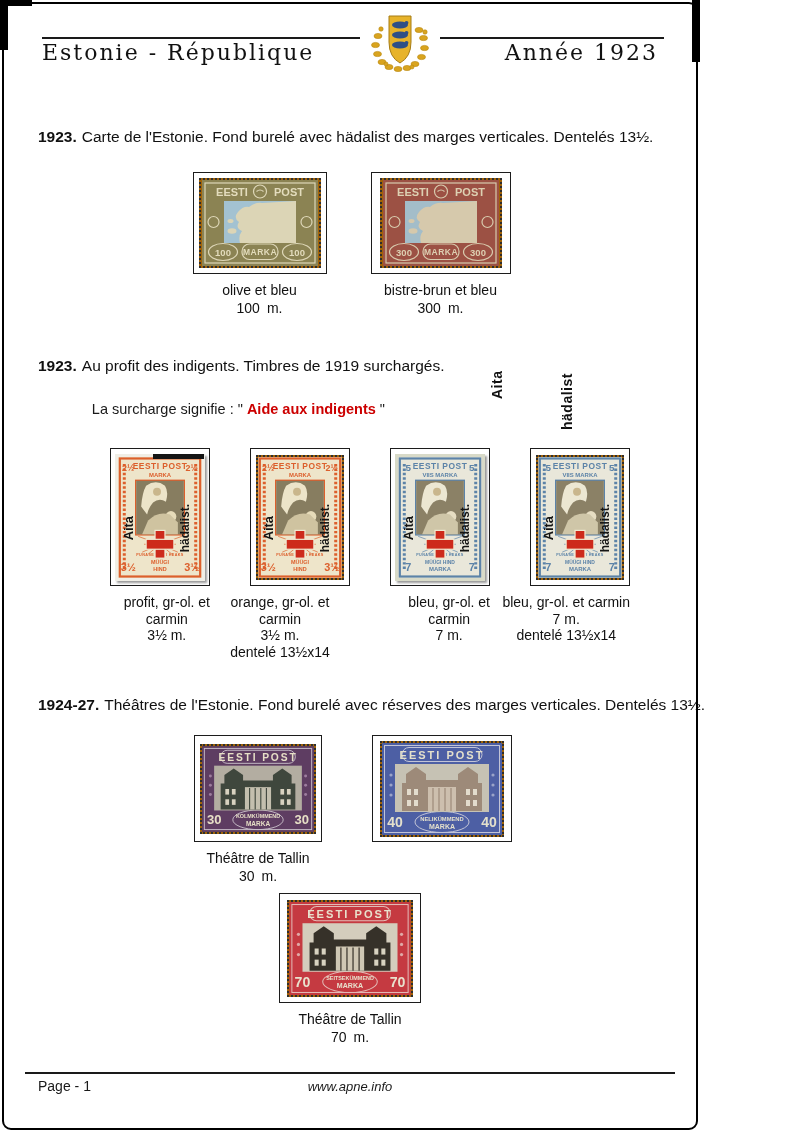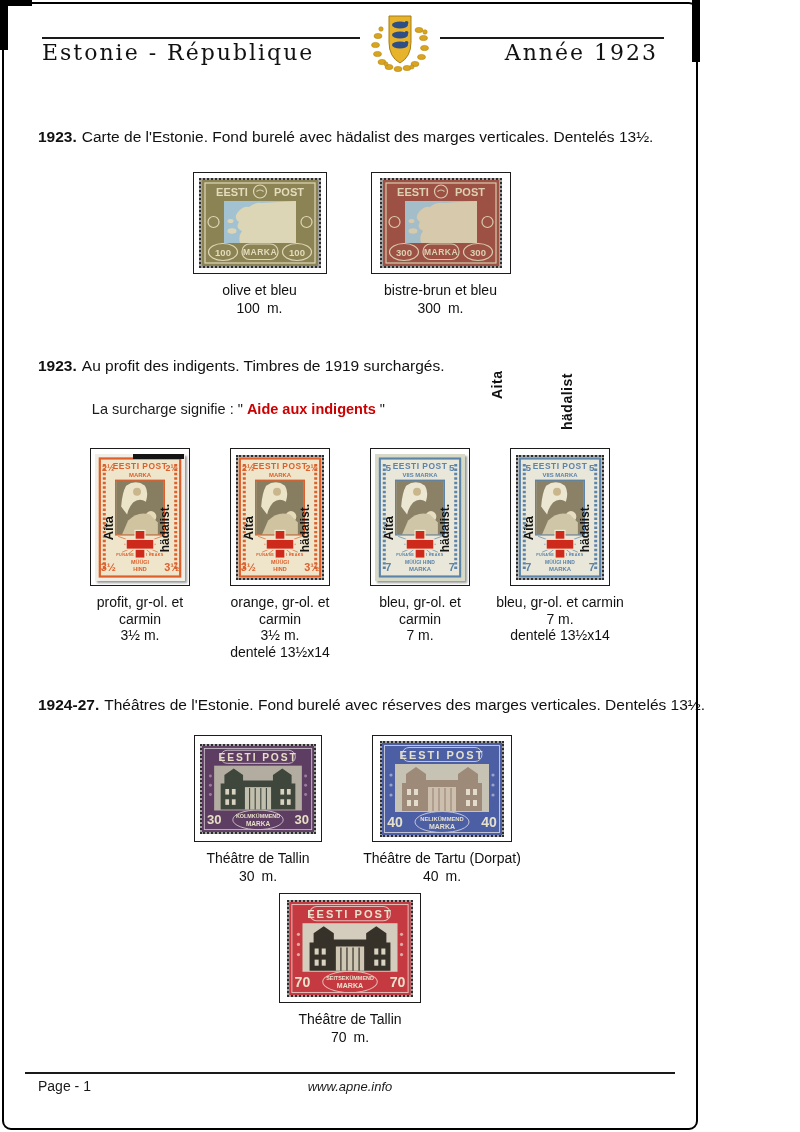--- a/index.html
+++ b/index.html
@@ -29,26 +29,26 @@
 
   .vword { position:absolute; font-weight:bold; font-size:14px; letter-spacing:0.5px; color:#111;
            transform:rotate(-90deg); transform-origin:left top; white-space:nowrap; }
   .vw1 { left:489px; top:399px; }
   .vw2 { left:559px; top:430px; }
 
   
   .row { position:absolute; left:0; right:0; display:flex; justify-content:center; align-items:flex-start; }
   .row1 { top:172px; } .row2 { top:448px; } .row3 { top:735px; } .row4 { top:893px; }
   .fig { display:flex; flex-direction:column; align-items:center; }
-  .fig.w181 { width:181px; } .fig.w140 { width:140px; } .fig.w184 { width:184px; }
+  .fig.w181 { width:181px; } .fig.w140 { width:140px;align-items:flex-end; } .fig.w184 { width:184px; }
   .stampbox { background:#fff; border:1px solid #1c1c1c; display:flex; align-items:center; justify-content:center; position:relative; }
   .bx-map1 { width:134px; height:102px; } .bx-map2 { width:140px; height:102px; }
   .bx-rc { width:100px; height:138px; }
   .bx-th1 { width:128px; height:107px; } .bx-th2 { width:140px; height:107px; } .bx-th3 { width:142px; height:110px; }
-  .perf { border:2px dotted #2e2e2e; background:#a3a3a3; line-height:0; }
+  .perf { border:2px dotted #2e2e2e; background:#a16207; line-height:0; }
   .photo { padding:3px; line-height:0; box-shadow:1.5px 1.5px 2px rgba(0,0,0,.4); }
   .photo.lt { background:#f0eee6; } .photo.gn { background:#d8dac8; }
   .artifact-bar { position:absolute; top:5px; right:5px; width:52%; height:5px; background:#141414; }
   .cap { margin-top:8px; text-align:center; font-size:14px; line-height:16.5px; color:#111; }
   .row1 .cap, .row3 .cap, .row4 .cap { line-height:17.5px; }
   svg { display:block; }
   svg text { font-family:"Liberation Sans","DejaVu Sans",sans-serif; }
 
   
   .foot-rule { position:absolute; left:25px; right:25px; top:1072px; border-top:2px solid #1a1a1a; }
@@ -524,24 +524,20 @@
             <g fill="#e4e0cc" font-weight="bold" text-anchor="middle">
               <text x="60" y="15.5" font-size="11" letter-spacing="2">EESTI POST</text>
               <text x="13" y="84" font-size="14">40</text>
               <text x="107" y="84" font-size="14">40</text>
               <text x="60" y="77.5" font-size="5.8">NELIKÜMMEND</text>
               <text x="60" y="85.5" font-size="7">MARKA</text>
             </g>
           </svg>
         </div>
       </div>
-      <figcaption class="cap">
-        <div>Théâtre de Tartu (Dorpat)</div>
-        <div>40 m.</div>
-      </figcaption>
     </figure>
   </div>
 
   <div class="row row4">
 
     <figure class="fig w184">
       <div class="stampbox bx-th3">
         <div class="perf">
           <svg width="122" height="93" viewBox="0 0 120 92">
             <rect width="120" height="92" fill="#c53a41"></rect>

